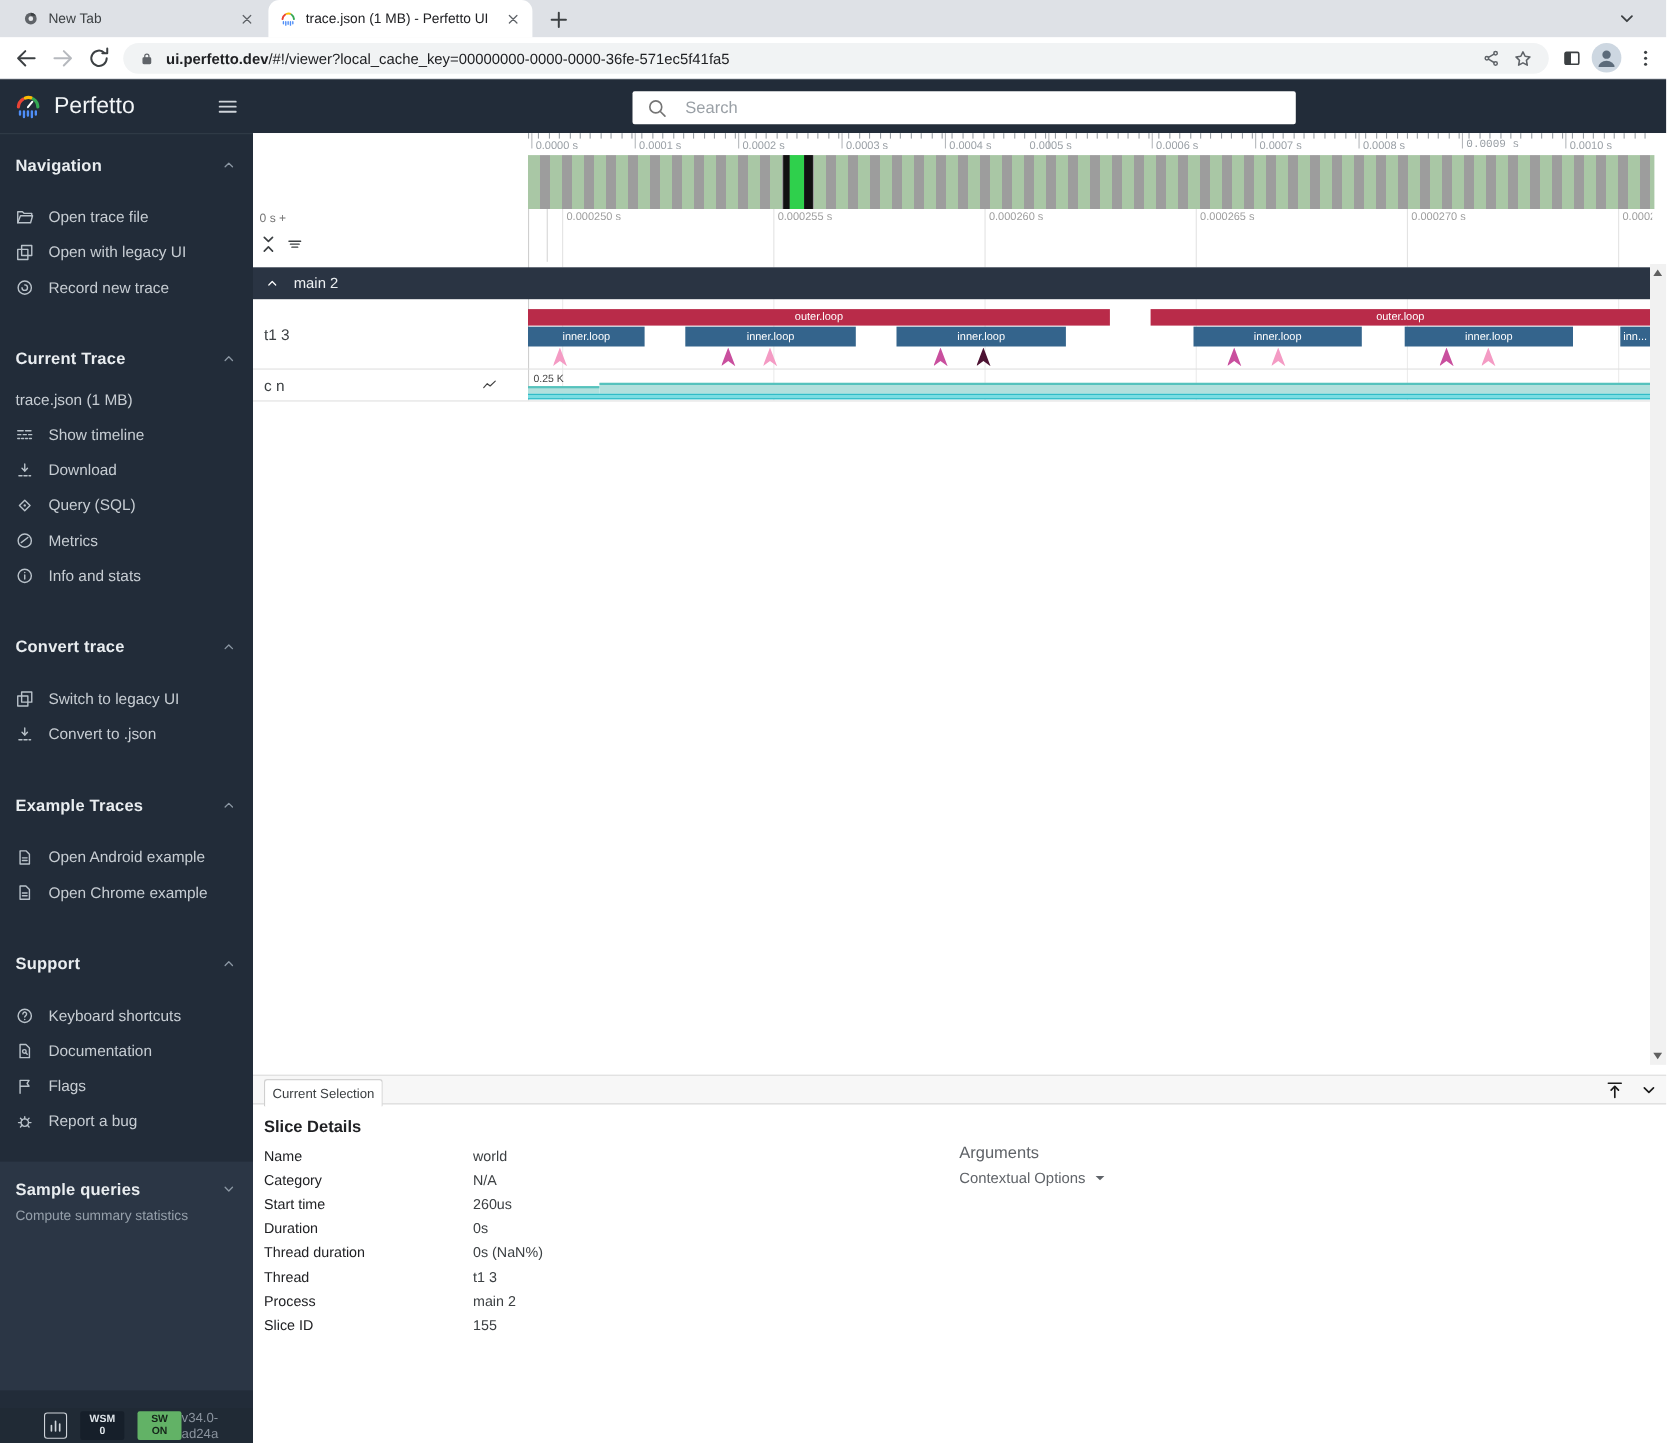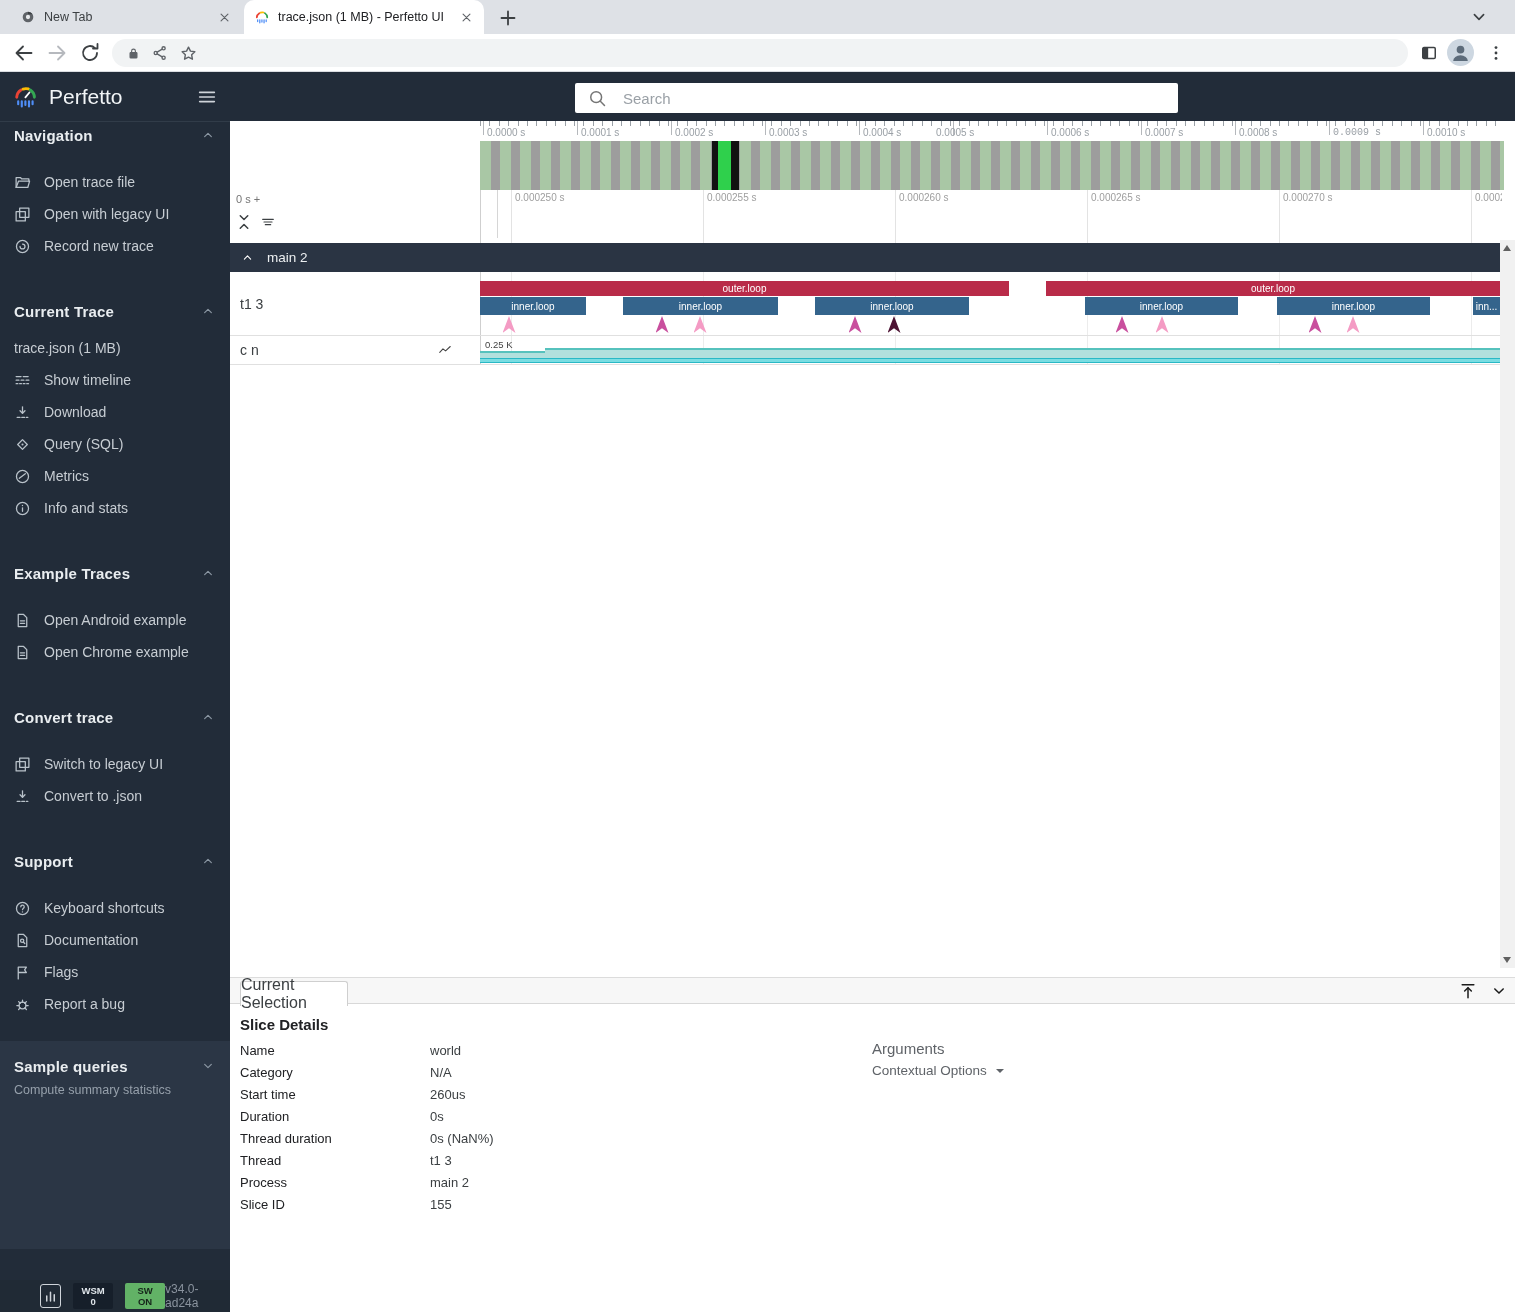--- a/index.html
+++ b/index.html
@@ -25,21 +25,21 @@
   .avatar{position:absolute;left:1447px;top:5px;width:27px;height:27px;border-radius:50%;background:#cdd7e1;color:#5c6b7a;cursor:pointer}
   .chromeicon{position:absolute;top:9px;width:20px;height:20px;color:#3c4043;cursor:pointer}
 
   
   .sidebar{position:absolute;left:0;top:72px;width:230px;height:1240px;background:var(--sidebar-bg);overflow:hidden}
   .brand{position:absolute;left:0;top:0;width:230px;height:50px;display:flex;align-items:center;gap:10px;padding:0 12px;box-sizing:border-box;border-bottom:1px solid #313c49}
   .brand-name{font-size:21px;font-weight:400;color:#f2f5f7;flex:1}
   .brand .islot{color:#cfd4da}
   .side-sections{position:absolute;left:0;top:50px;width:230px;bottom:32px}
   .sec{margin-top:40px}
-  .sec:first-child{margin-top:4px}
+  .sec:first-child{margin-top:19px}
   .sec-head{display:flex;align-items:center;justify-content:space-between;padding:0 14px;height:18px}
   .sec-title{font-size:15px;font-weight:700;color:#e9edf0;letter-spacing:.2px}
   .sec-chev{color:#8b97a3;width:16px;height:16px}
   .sec-sub{margin-top:12px;height:32px;display:flex;align-items:center;padding:0 14px;font-size:14px;color:#c7cdd3}
   .sec-items{margin-top:22px}
   .sec.with-sub .sec-items{margin-top:0}
   .item{height:32px;display:flex;align-items:center;gap:13px;padding:0 14px;font-size:14px;color:#c7cdd3;cursor:pointer;white-space:nowrap}
   .item .islot{color:#b9c2ca;width:17px;height:17px}
   .sec-hl{background:var(--sidebar-hl);margin-top:21px;padding-top:16px;height:208px;box-sizing:border-box}
   .sec-hl .sec-sub{margin-top:8px;height:auto;font-size:12.5px;color:#96a0ab}
@@ -88,21 +88,21 @@
   .cn-icon{position:absolute;left:206px;top:271px;width:18px;height:14px;color:#424242}
 
   .vscroll{position:absolute;left:1270px;top:168px;width:15px;height:728px;background:#f1f1f1}
   .scroll-arrow{position:absolute;left:3px;width:0;height:0;border-left:4.5px solid transparent;border-right:4.5px solid transparent}
   .scroll-up{top:5px;border-bottom:6px solid #606060}
   .scroll-down{bottom:5px;border-top:6px solid #606060}
 
   
   .panel{position:absolute;left:0;top:905px;width:1285px;height:335px;background:#fff}
   .panel-header{position:absolute;left:0;top:0;width:1285px;height:27px;background:#f7f7f7;border-top:1px solid #dcdcdc;border-bottom:1px solid #d8d8d8;box-sizing:border-box}
-  .panel-tab{position:absolute;left:10px;top:4px;width:106px;height:24px;background:#fff;border:1px solid #cfcfcf;border-bottom:none;border-radius:3px 3px 0 0;display:flex;align-items:center;justify-content:center;font-size:16px;color:#3c4043;cursor:pointer;z-index:2}
+  .panel-tab{position:absolute;left:10px;top:4px;width:106px;height:24px;background:#fff;border:1px solid #cfcfcf;border-bottom:none;border-radius:3px 3px 0 0;display:flex;align-items:center;justify-content:center;font-size:12px;color:#3c4043;cursor:pointer;z-index:2}
   .panel-hbtn{position:absolute;top:3px;width:20px;height:20px;color:#1b1b1b;cursor:pointer}
   .panel-heading{position:absolute;left:10px;top:39px;font-size:15px;font-weight:700;color:#202124}
   .drow-key{position:absolute;left:10px;font-size:13px;color:#202124}
   .drow-val{position:absolute;left:200px;font-size:13px;color:#3c4043}
   .args-title{position:absolute;left:642px;top:63px;font-size:15px;color:#5f6368}
   .ctx-opts{position:absolute;left:642px;top:86px;font-size:13.5px;color:#5f6368;cursor:pointer;display:flex;align-items:center}
   .caret{width:0;height:0;border:4px solid transparent;border-top-color:#5f6368;margin-left:9px;margin-top:4px}
 
   .islot{display:inline-block;line-height:0}
   .islot svg{display:block;fill:none;stroke:currentColor;stroke-width:1.8;stroke-linecap:round;stroke-linejoin:round;width:100%;height:100%}
@@ -175,20 +175,21 @@
           <path d="M19.5 3v4.5H15"></path>
         </svg>
       </span>
     <div class="urlbar">
       <span class="islot" style="width:15px;height:15px">
           <svg viewBox="0 0 24 24">
             <rect x="6.5" y="10.5" width="11" height="8.5" rx="1.2" fill="currentColor"></rect>
             <path d="M9 10.5V8a3 3 0 0 1 6 0v2.5"></path>
           </svg>
         </span>
+      <span class="url-text"><b>ui.perfetto.dev</b><span>/#!/viewer?local_cache_key=00000000-0000-0000-36fe-571ec5f41fa5</span></span>
       <span class="islot" style="width:18px;height:18px">
           <svg viewBox="0 0 24 24">
             <circle cx="6.3" cy="12" r="2.1"></circle>
             <circle cx="16.8" cy="5.8" r="2.1"></circle>
             <circle cx="16.8" cy="18.2" r="2.1"></circle>
             <path d="M8.2 10.9l6.7-4M8.2 13.1l6.7 4"></path>
           </svg>
         </span>
       <span class="islot" style="width:19px;height:19px">
           <svg viewBox="0 0 24 24">
@@ -331,20 +332,51 @@
                   <path d="M12 11v5"></path>
                   <circle cx="12" cy="7.8" r="1" fill="currentColor" stroke="none"></circle>
                 </svg>
               </div>
               <div>Info and stats</div>
             </div>
           </div>
         </div>
         <div class="sec">
           <div class="sec-head">
+            <div class="sec-title">Convert trace</div>
+            <div class="sec-chev islot">
+              <svg viewBox="0 0 24 24">
+                <path d="M7 14.5l5-5 5 5"></path>
+              </svg>
+            </div>
+          </div>
+          <div class="sec-items">
+            <div class="item">
+              <div class="islot">
+                <svg viewBox="0 0 24 24">
+                  <rect x="8" y="3" width="13" height="13"></rect>
+                  <rect x="3" y="8" width="13" height="13"></rect>
+                </svg>
+              </div>
+              <div>Switch to legacy UI</div>
+            </div>
+            <div class="item">
+              <div class="islot">
+                <svg viewBox="0 0 24 24">
+                  <path d="M12 4v9"></path>
+                  <path d="M8.5 9.5L12 13l3.5-3.5"></path>
+                  <path d="M4.5 19h15" stroke-dasharray="4 2.5"></path>
+                </svg>
+              </div>
+              <div>Convert to .json</div>
+            </div>
+          </div>
+        </div>
+        <div class="sec">
+          <div class="sec-head">
             <div class="sec-title">Example Traces</div>
             <div class="sec-chev islot">
               <svg viewBox="0 0 24 24">
                 <path d="M7 14.5l5-5 5 5"></path>
               </svg>
             </div>
           </div>
           <div class="sec-items">
             <div class="item">
               <div class="islot">
@@ -356,51 +388,20 @@
               <div>Open Android example</div>
             </div>
             <div class="item">
               <div class="islot">
                 <svg viewBox="0 0 24 24">
                   <path d="M6 3.5h7.5L18 8v12.5H6z"></path>
                   <path d="M9 12.5h6M9 16h6"></path>
                 </svg>
               </div>
               <div>Open Chrome example</div>
-            </div>
-          </div>
-        </div>
-        <div class="sec">
-          <div class="sec-head">
-            <div class="sec-title">Convert trace</div>
-            <div class="sec-chev islot">
-              <svg viewBox="0 0 24 24">
-                <path d="M7 14.5l5-5 5 5"></path>
-              </svg>
-            </div>
-          </div>
-          <div class="sec-items">
-            <div class="item">
-              <div class="islot">
-                <svg viewBox="0 0 24 24">
-                  <rect x="8" y="3" width="13" height="13"></rect>
-                  <rect x="3" y="8" width="13" height="13"></rect>
-                </svg>
-              </div>
-              <div>Switch to legacy UI</div>
-            </div>
-            <div class="item">
-              <div class="islot">
-                <svg viewBox="0 0 24 24">
-                  <path d="M12 4v9"></path>
-                  <path d="M8.5 9.5L12 13l3.5-3.5"></path>
-                  <path d="M4.5 19h15" stroke-dasharray="4 2.5"></path>
-                </svg>
-              </div>
-              <div>Convert to .json</div>
             </div>
           </div>
         </div>
         <div class="sec">
           <div class="sec-head">
             <div class="sec-title">Support</div>
             <div class="sec-chev islot">
               <svg viewBox="0 0 24 24">
                 <path d="M7 14.5l5-5 5 5"></path>
               </svg>

